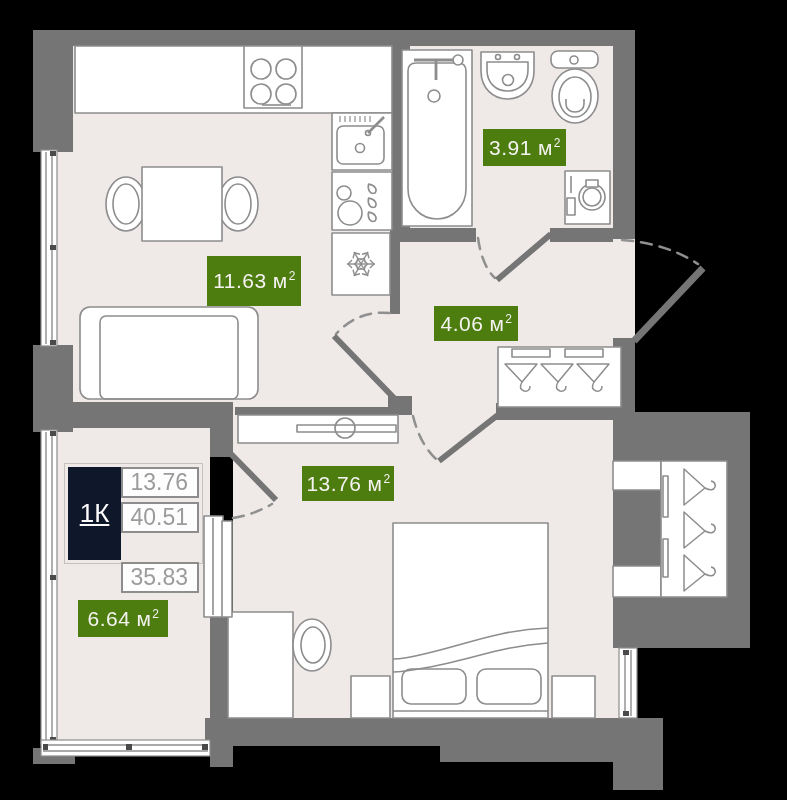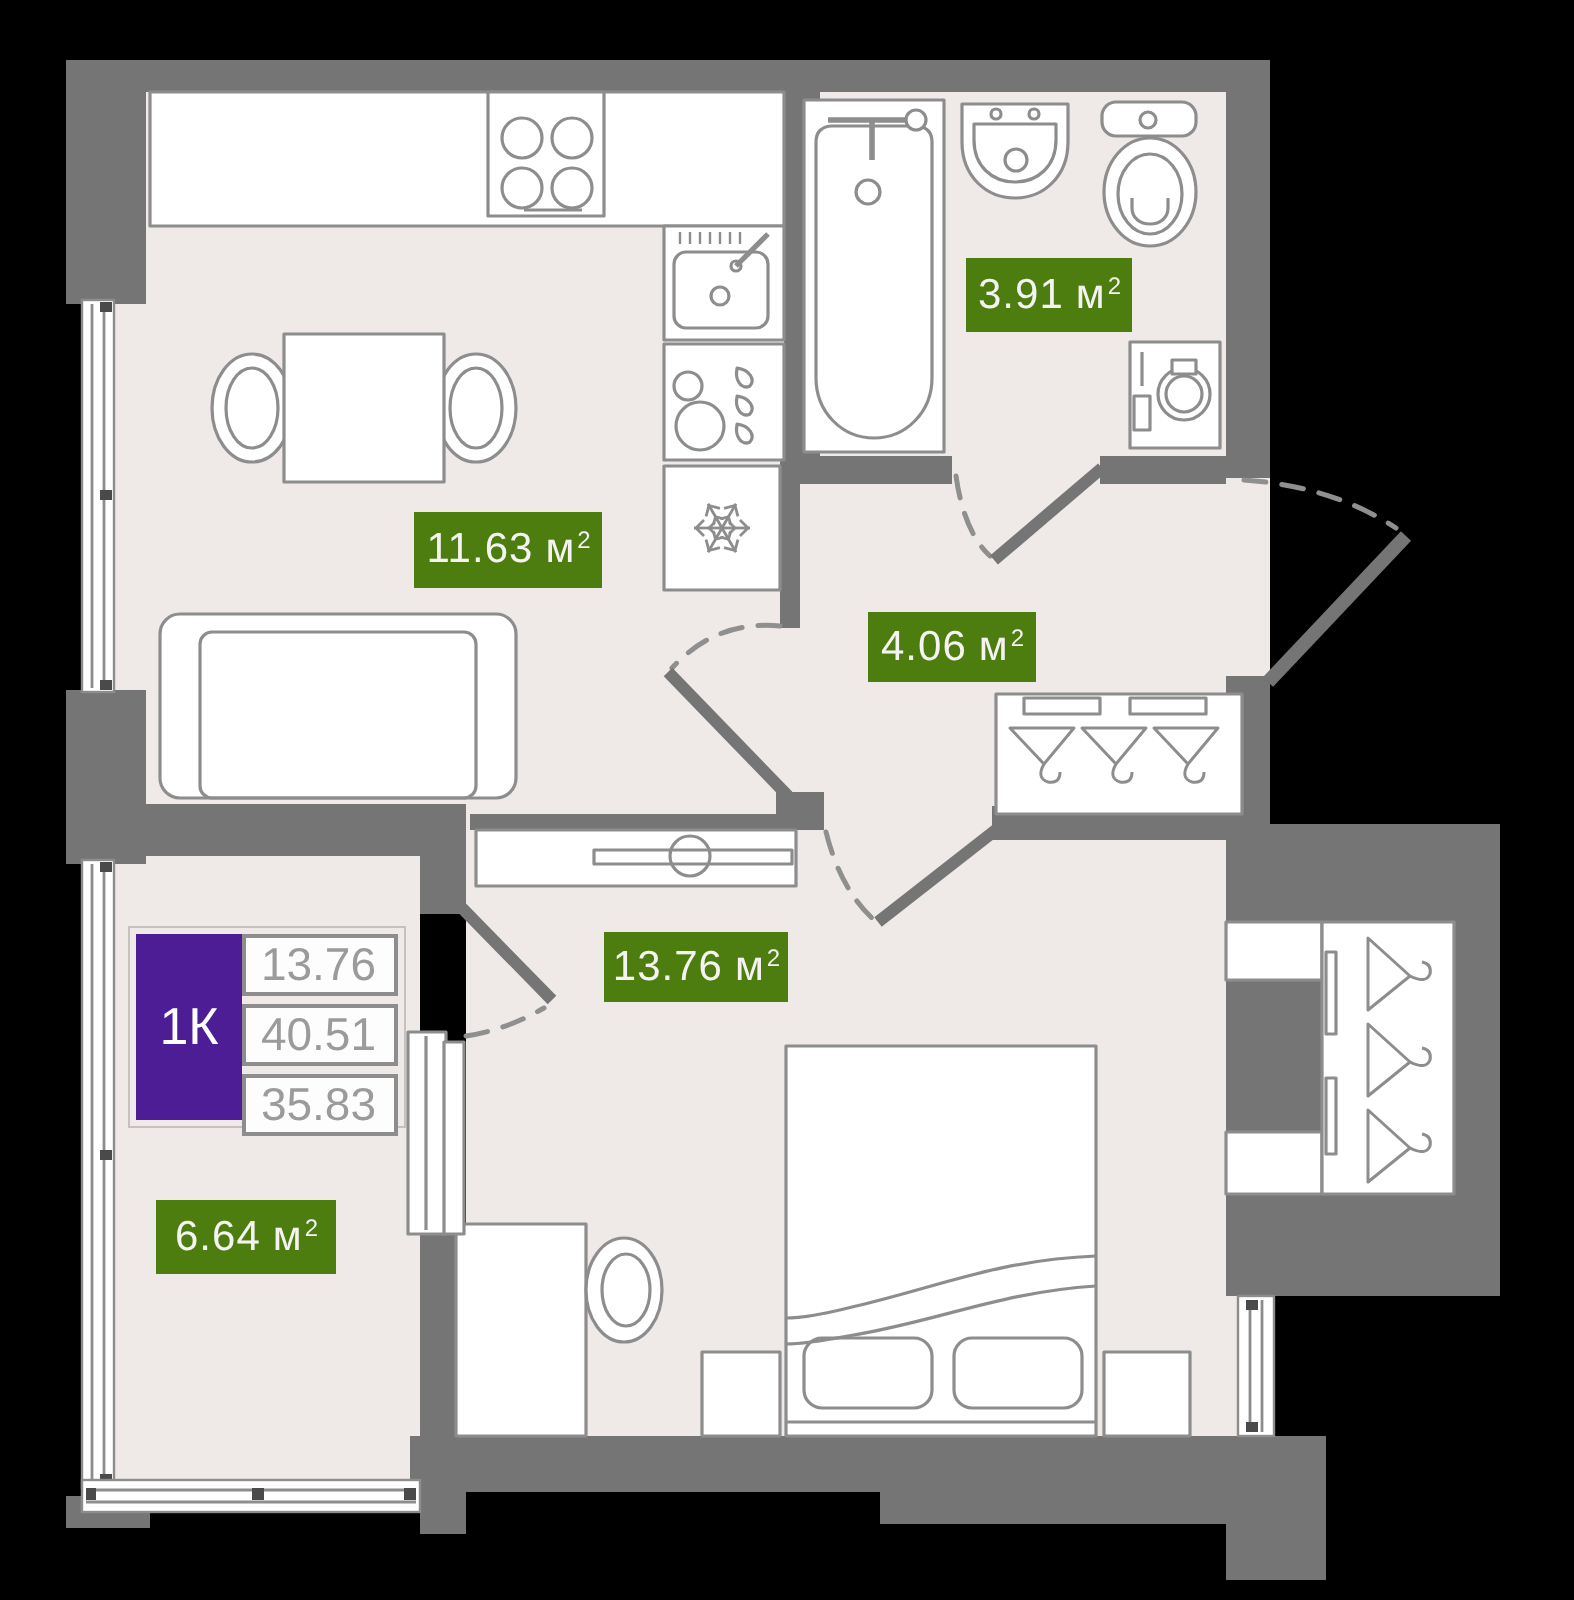--- a/index.html
+++ b/index.html
@@ -6,27 +6,27 @@
   #stage{position:relative;width:787px;height:800px;background:#000;overflow:hidden;
          font-family:"Liberation Sans", sans-serif;}
   #plan-svg{position:absolute;left:0;top:0;}
   .area-label{position:absolute;background:#4d7c0f;color:#f5f3f2;
       display:flex;align-items:center;justify-content:center;gap:6px;
       font-size:21px;letter-spacing:.5px;}
   .area-label .unit{display:flex;align-items:flex-start;}
   .area-label sup{font-size:12px;line-height:1;position:relative;top:1px;left:1px;}
   .info-table{position:absolute;left:64px;top:463px;width:139px;height:101px;
       border:1px solid #c6c1bf;box-sizing:border-box;padding:3px;display:flex;}
-  .it-type{width:53px;background:#4c1d95;color:#fdfdfd;font-size:26px;
-      display:flex;align-items:center;justify-content:center;}
+  .it-type{width:53px;background:#0f172a;color:#fdfdfd;font-size:26px;
+      display:flex;align-items:center;justify-content:center;text-decoration:underline;}
   .it-vals{flex:1;display:flex;flex-direction:column;margin-left:0;}
   .it-cell{flex:1;background:#fdfdfd;border:2px solid #8d8d8d;color:#9b9b9b;
       font-size:23px;display:flex;align-items:center;justify-content:flex-end;
       padding-right:9px;margin-bottom:4px;box-sizing:border-box;}
-  .it-cell:last-child{margin-bottom:0;}
+  .it-cell:last-child{margin-bottom:0;margin-top:25px;}
 </style>
 </head>
 <body>
 
 <div id="stage">
 
 <svg id="plan-svg" width="787" height="800" viewBox="0 0 787 800">
   <defs>
     <g id="sfarm" stroke="#8d8d8d" stroke-width="1.4" fill="none">
       <line x1="0" y1="0" x2="14" y2="0"></line>
@@ -272,21 +272,21 @@
       <path d="M233,518 Q253,515 272,504" stroke="#8f8f8f" stroke-width="2.5" stroke-dasharray="11,8" stroke-linecap="round"></path>
       <line x1="230" y1="453" x2="276" y2="500" stroke="#757575" stroke-width="6"></line>
     </g>
     <g>
       <path d="M622,240 Q666,243 698,264" stroke="#8f8f8f" stroke-width="2.5" stroke-dasharray="11,8" stroke-linecap="round"></path>
       <line x1="634" y1="341" x2="703" y2="268" stroke="#757575" stroke-width="7"></line>
     </g>
   </g>
 </svg>
 
-<div class="area-label" style="left:207px;top:256px;width:94px;height:38px">
+<div class="area-label" style="left:207px;top:256px;width:94px;height:50px">
   <span>11.63</span>
       <span class="unit">
         <span>м</span>
         <sup>2</sup>
       </span>
 </div>
 <div class="area-label" style="left:483px;top:129px;width:83px;height:37px">
   <span>3.91</span>
       <span class="unit">
         <span>м</span>

